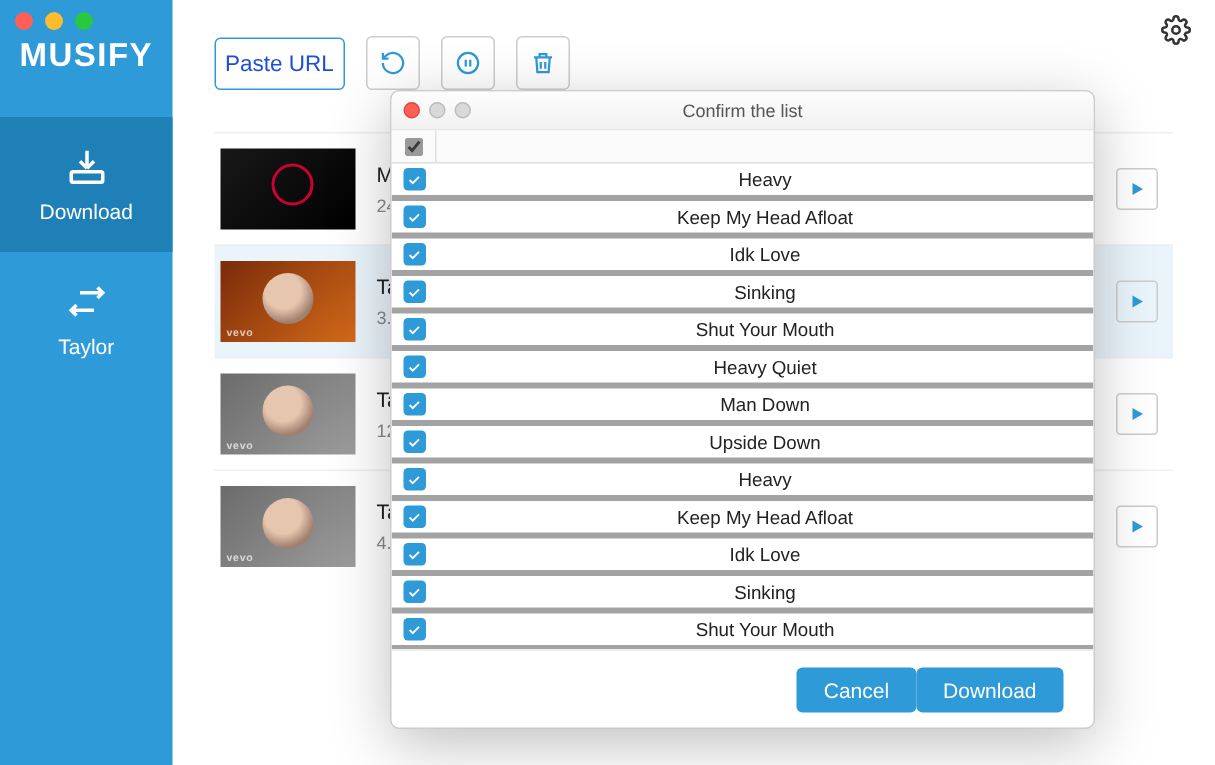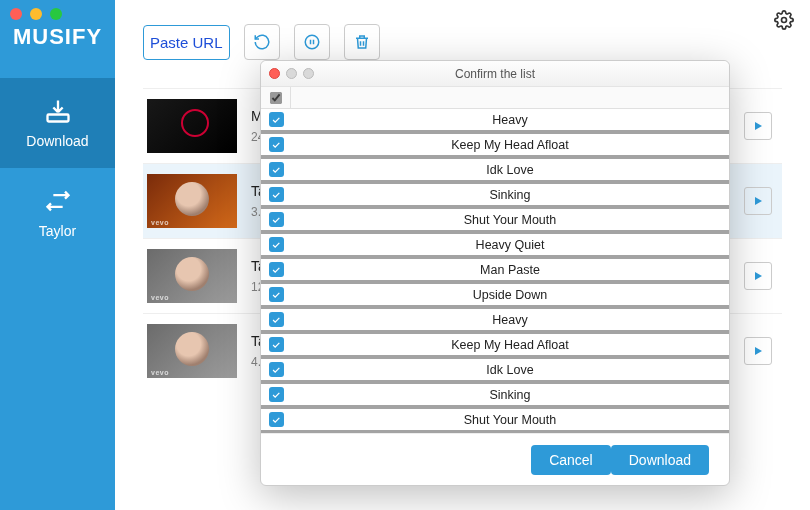--- a/index.html
+++ b/index.html
@@ -278,21 +278,21 @@
             <div class="rtitle">Heavy Quiet</div>
           </div>
           <div class="row">
             <div class="rcheck">
               <div class="cb">
                 <svg viewBox="0 0 24 24">
                   <path d="M5 12l5 5L20 7"></path>
                 </svg>
               </div>
             </div>
-            <div class="rtitle">Man Paste</div>
+            <div class="rtitle">Man Down</div>
           </div>
           <div class="row">
             <div class="rcheck">
               <div class="cb">
                 <svg viewBox="0 0 24 24">
                   <path d="M5 12l5 5L20 7"></path>
                 </svg>
               </div>
             </div>
             <div class="rtitle">Upside Down</div>

